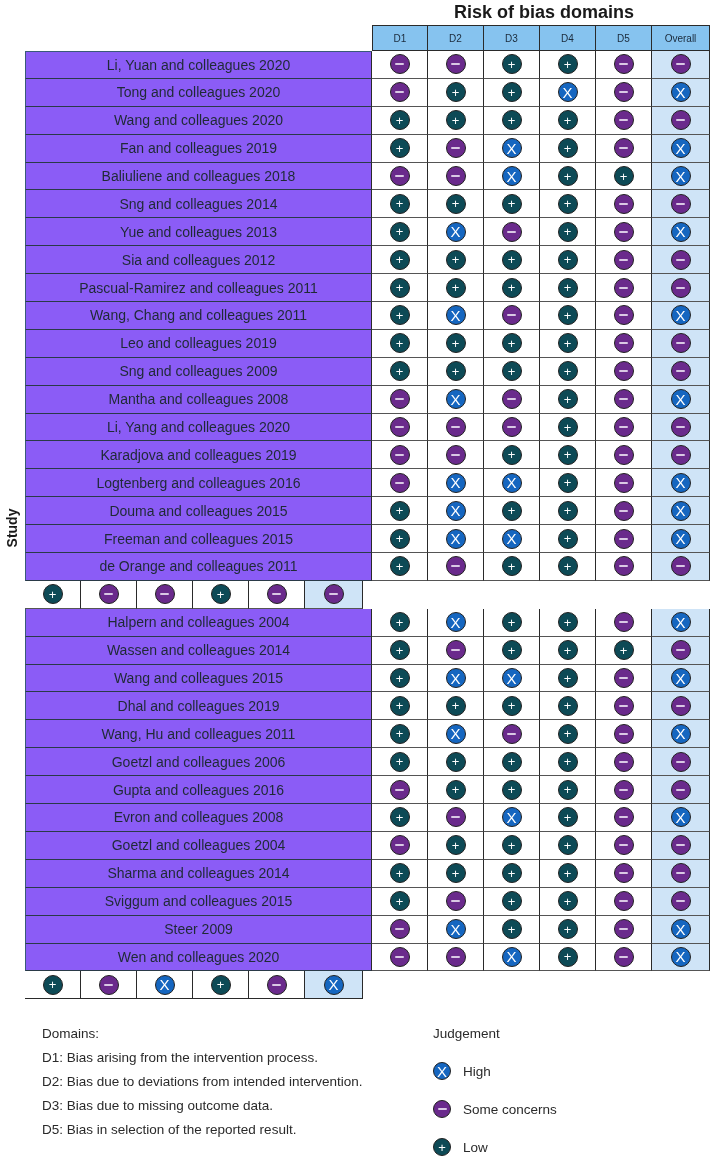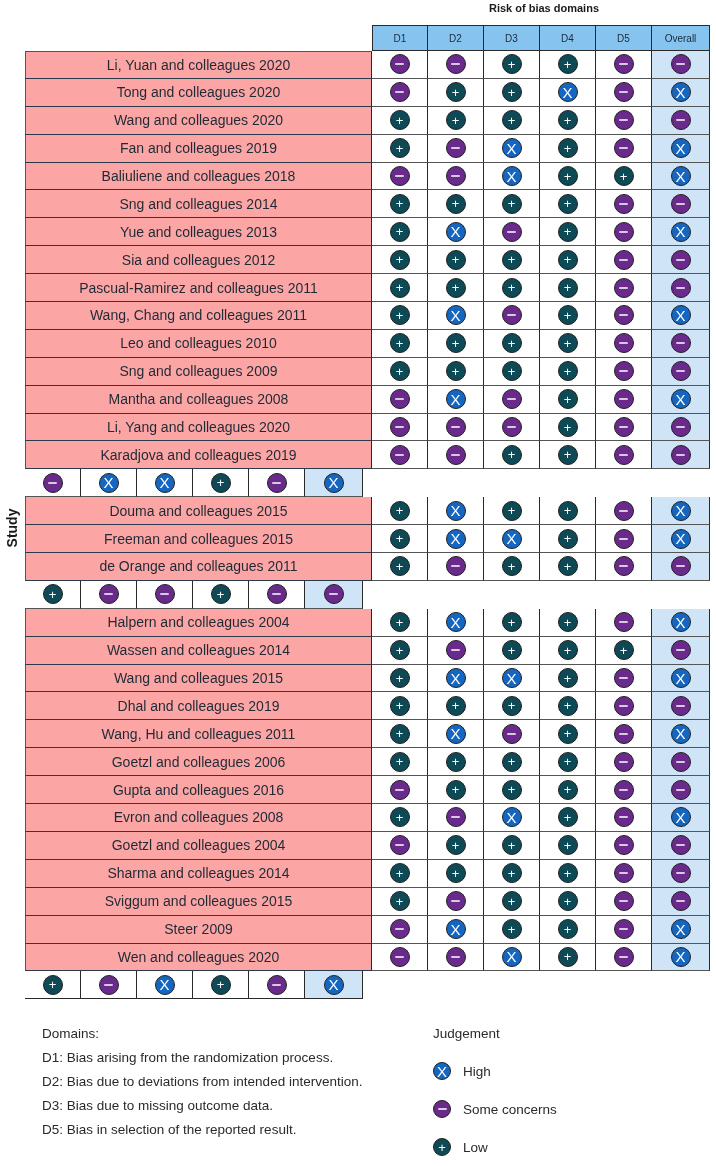--- a/index.html
+++ b/index.html
@@ -1,32 +1,32 @@
 <!DOCTYPE html>
 <html><head>
 <meta charset="utf-8">
 <style>
   html, body { margin: 0; padding: 0; background: #ffffff; }
   body { width: 716px; height: 1166px; position: relative; overflow: hidden;
          font-family: "Liberation Sans", sans-serif; color: #1f1f1f; }
   .title { position: absolute; left: 372px; width: 344px; top: 2px; text-align: center;
-           font-weight: bold; font-size: 11px; color: #1a1a1a; }
+           font-weight: bold; font-size: 18px; color: #1a1a1a; }
   .ylabel { position: absolute; left: -8px; top: 520px; width: 40px; text-align: center;
             transform: rotate(-90deg); font-weight: bold; font-size: 14px; color: #1a1a1a; }
   .grid { position: absolute; left: 25px; top: 25px; }
   .hdr-row { display: flex; height: 26px; }
   .hdr-spacer { width: 347px; }
   .hdr-cell { width: 56px; height: 26px; box-sizing: border-box; background: #86c3ef;
               border: 1px solid #2a2a2a; border-left: none; display: flex; align-items: center;
               justify-content: center; font-size: 10px; color: #1a2a3a; }
   .hdr-cell.first { border-left: 1px solid #2a2a2a; }
   .hdr-cell.overall { width: 58px; }
   .body-rows { border-top: 0; }
   .row { display: flex; height: 27.9px; }
-  .study { width: 347px; box-sizing: border-box; background: #fca5a5;
+  .study { width: 347px; box-sizing: border-box; background: #8b5cf6;
            border-left: 1.5px solid #3a5a78; border-bottom: 1px solid #2a3a48;
            border-right: 1px solid #2a2a2a;
            display: flex; align-items: center; justify-content: center; font-size: 14px; color: #1f2a35; }
   .row:first-child .study { border-top: 1.5px solid #3a5a78; }
   .cell { width: 56px; box-sizing: border-box; background: #ffffff; border-right: 1px solid #2a2a2a;
           border-bottom: 1px solid #555; display: flex; align-items: center; justify-content: center; }
   .cell.overall { width: 58px; background: #cfe4f7; border-right: 1px solid #2a2a2a; }
   .row:last-child .cell, .row:last-child .study { border-bottom: 1.5px solid #2a2a2a; }
   .dot { width: 20px; height: 20px; border-radius: 50%; box-sizing: border-box;
          border: 1px solid #222; display: flex; align-items: center; justify-content: center;
@@ -307,21 +307,21 @@
         <div class="cell">
           <span class="dot some">
             <span class="bar"></span>
           </span>
         </div>
         <div class="cell overall">
           <span class="dot high">X</span>
         </div>
       </div>
       <div class="row">
-        <div class="study">Leo and colleagues 2010</div>
+        <div class="study">Leo and colleagues 2019</div>
         <div class="cell">
           <span class="dot low">+</span>
         </div>
         <div class="cell">
           <span class="dot low">+</span>
         </div>
         <div class="cell">
           <span class="dot low">+</span>
         </div>
         <div class="cell">
@@ -444,20 +444,21 @@
             <span class="bar"></span>
           </span>
         </div>
         <div class="cell overall">
           <span class="dot some">
             <span class="bar"></span>
           </span>
         </div>
       </div>
       <div class="row">
+        <div class="study">Logtenberg and colleagues 2016</div>
         <div class="cell">
           <span class="dot some">
             <span class="bar"></span>
           </span>
         </div>
         <div class="cell">
           <span class="dot high">X</span>
         </div>
         <div class="cell">
           <span class="dot high">X</span>
@@ -926,21 +927,21 @@
         </div>
         <div class="cell overall">
           <span class="dot high">X</span>
         </div>
       </div>
     </div>
 </div>
 
 <div class="legend-domains">
   <div>Domains:</div>
-  <div>D1: Bias arising from the randomization process.</div>
+  <div>D1: Bias arising from the intervention process.</div>
   <div>D2: Bias due to deviations from intended intervention.</div>
   <div>D3: Bias due to missing outcome data.</div>
   <div>D5: Bias in selection of the reported result.</div>
 </div>
 
 <div class="legend-judge">
   <div class="lh">Judgement</div>
   <div class="item">
     <span class="dot high">X</span>
     <span>High</span>

